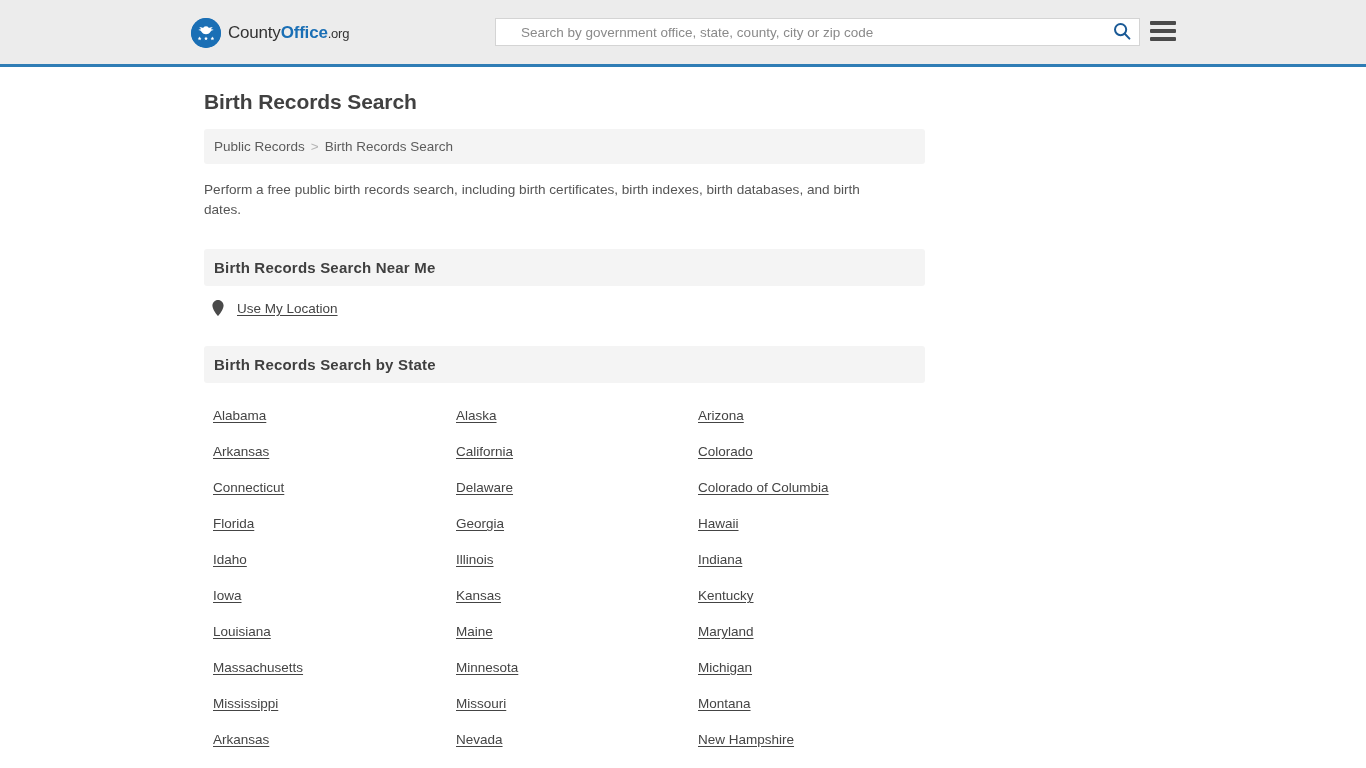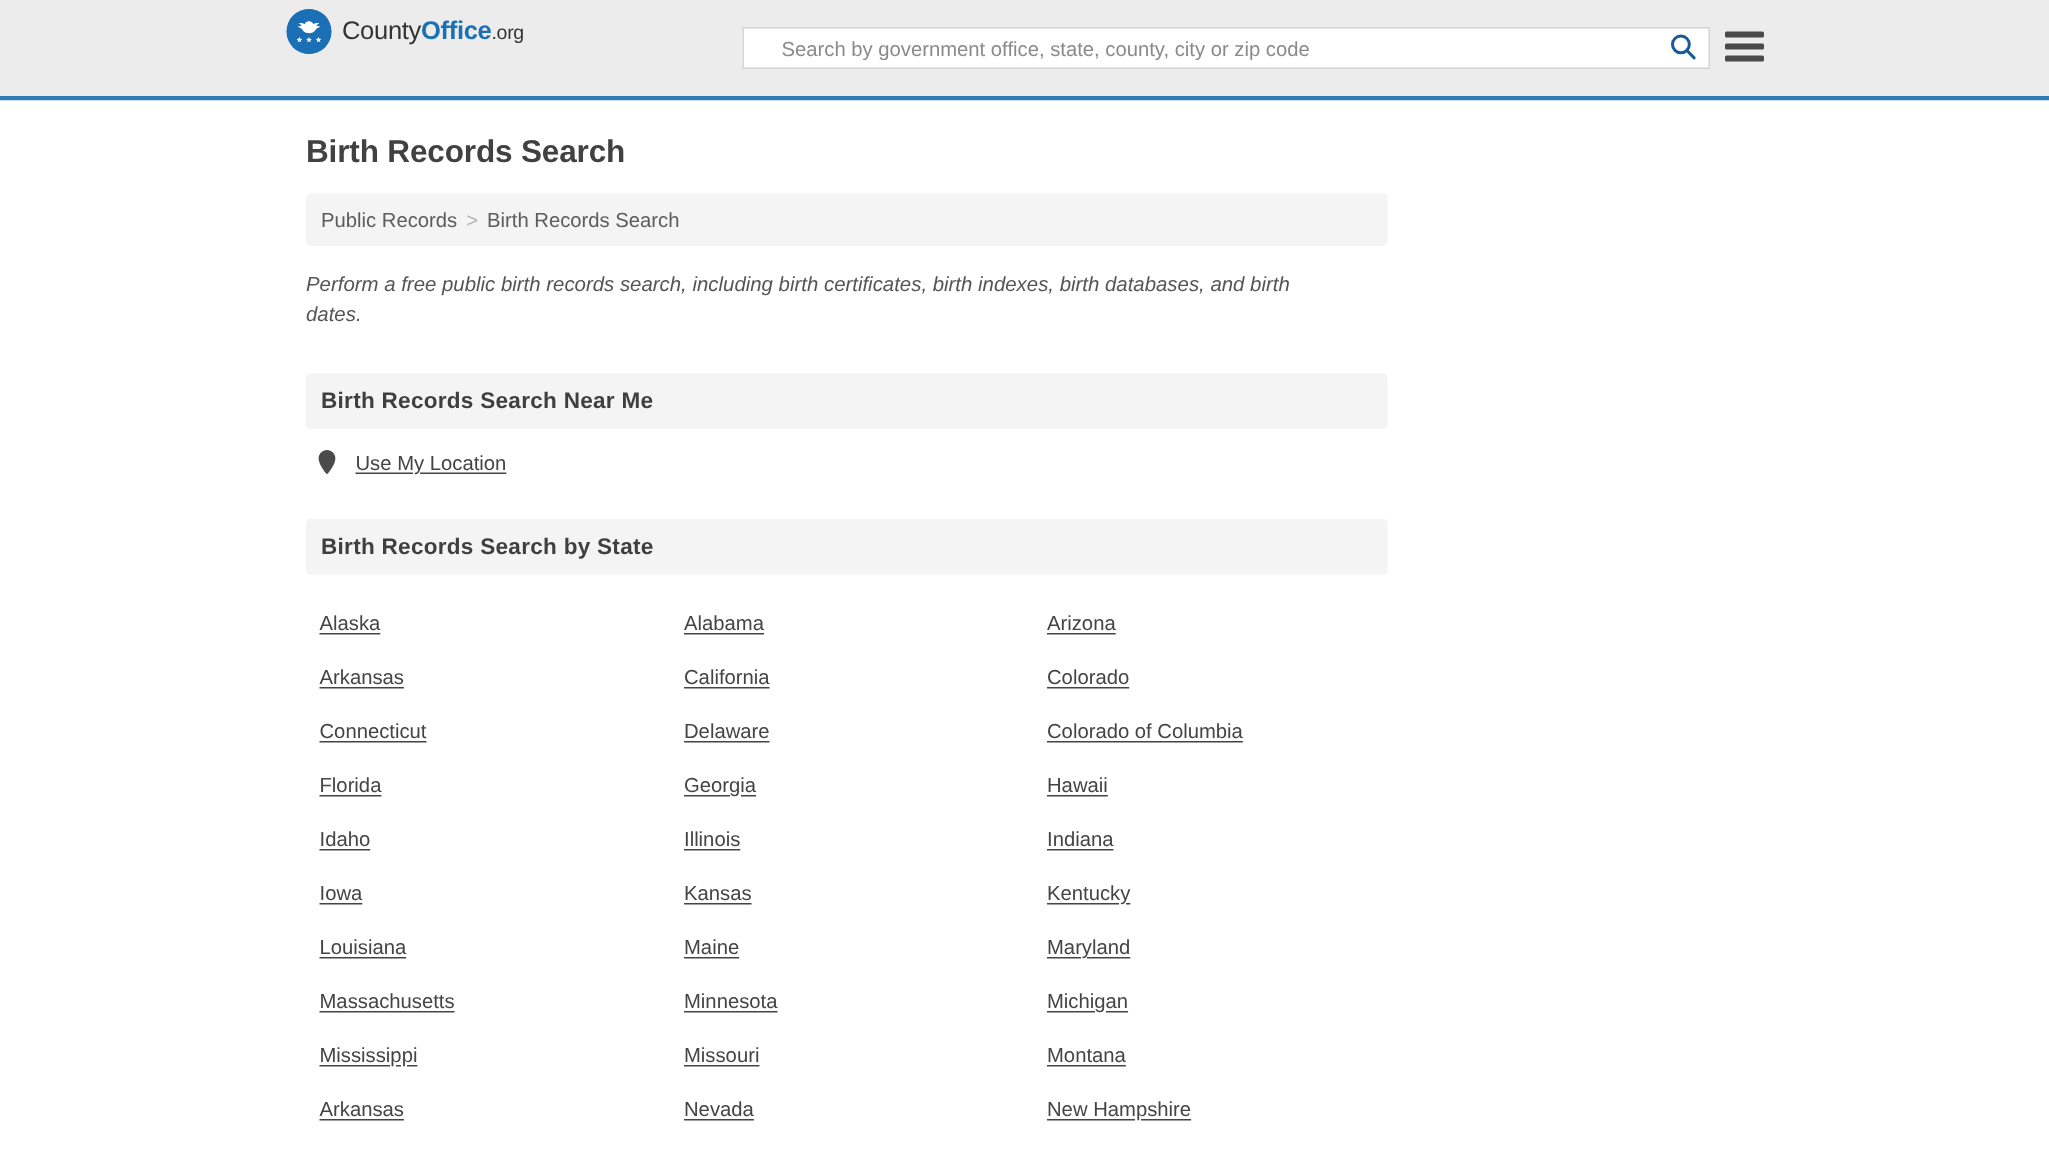--- a/index.html
+++ b/index.html
@@ -24,21 +24,21 @@
   .header-inner {
     position: relative;
     width: 100%;
     height: 64px;
   }
 
   
   .logo-block {
     position: absolute;
     left: 191px;
-    top: 6px;
+    top: 18px;
     display: flex;
     align-items: center;
     height: 30px;
     text-decoration: none;
     justify-content: flex-end;
   }
   .logo-mark {
     width: 30px; height: 30px;
     border-radius: 50%;
     background: #1a6fb5;
@@ -159,21 +159,20 @@
     margin: 0 6px;
   }
   .breadcrumb .current { color: #5c5c5c; }
 
   .lede {
     margin: 16px 0 0 0;
     width: 690px;
     font-size: 13.6px;
     line-height: 20px;
     color: #555555;
-    font-style: italic;
   }
 
   .section-head {
     margin-top: 29px;
     width: 721px;
     height: 37px;
     background: #f4f4f4;
     border-radius: 3px;
     display: flex;
     align-items: center;
@@ -289,24 +288,24 @@
             <path d="M6 0C2.9 0 .4 2.5.4 5.6c0 4.0 5.0 10.0 5.2 10.2.2.2.6.2.8 0 .2-.2 5.2-6.2 5.2-10.2C11.6 2.5 9.1 0 6 0z" fill="#4a4a4a"></path>
           </svg>
         </span>
         <a class="link-std" href="#">Use My Location</a>
       </div>
 
       <h2 class="section-head">Birth Records Search by State</h2>
 
       <div class="state-grid">
           <div class="state-cell">
+            <a href="#">Alabama</a>
+          </div>
+          <div class="state-cell">
             <a href="#">Alaska</a>
-          </div>
-          <div class="state-cell">
-            <a href="#">Alabama</a>
           </div>
           <div class="state-cell">
             <a href="#">Arizona</a>
           </div>
           <div class="state-cell">
             <a href="#">Arkansas</a>
           </div>
           <div class="state-cell">
             <a href="#">California</a>
           </div>

